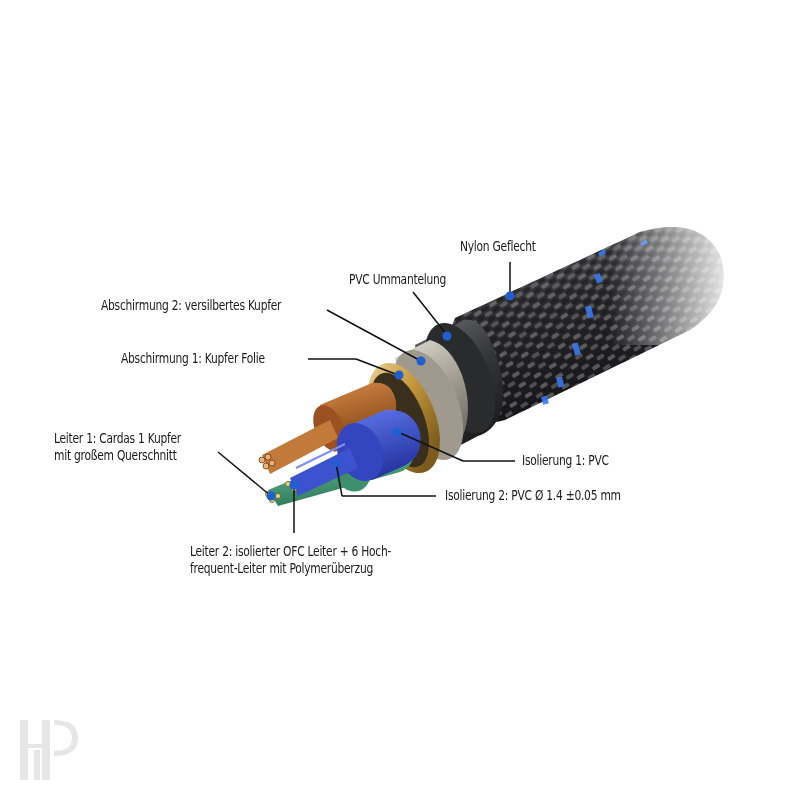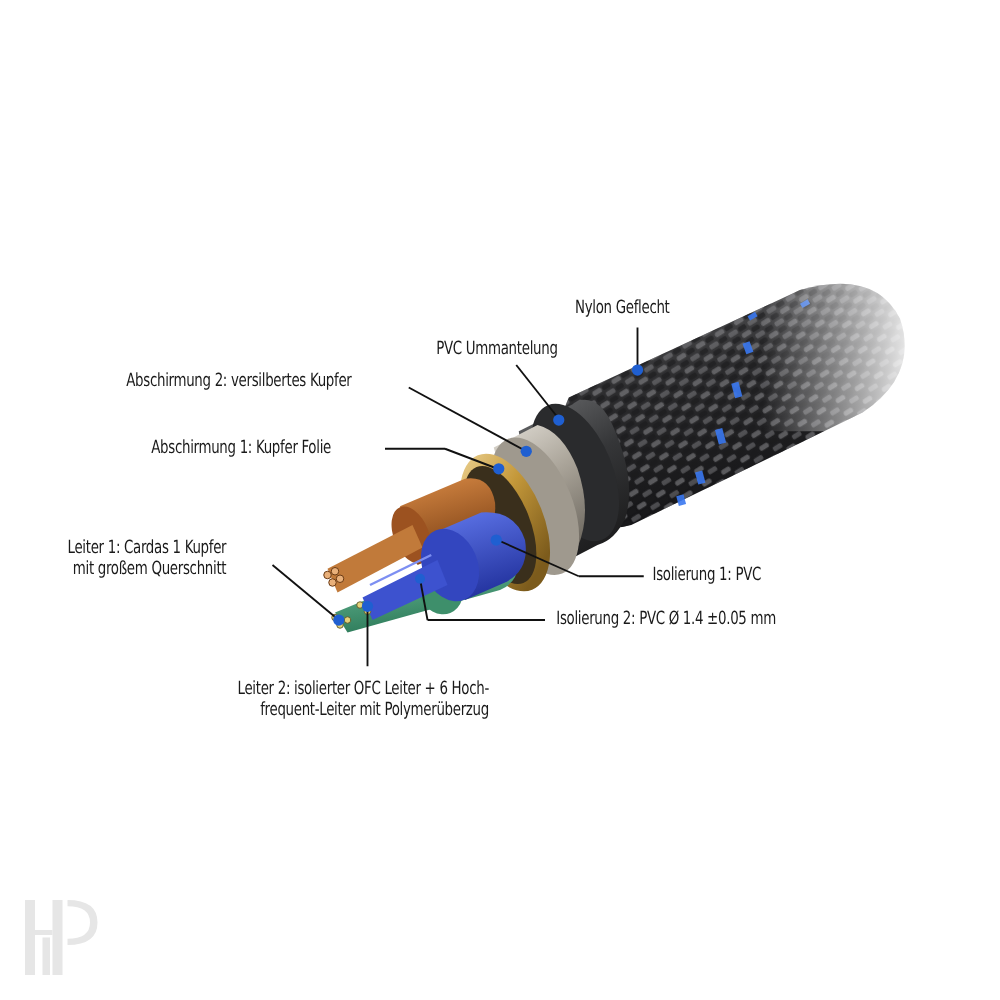--- a/index.html
+++ b/index.html
@@ -1,18 +1,18 @@
 <!DOCTYPE html>
 <html><head>
   <meta charset="utf-8">
   <style>
     html, body { margin: 0; padding: 0; background: #ffffff; }
     body { width: 800px; height: 800px; position: relative; overflow: hidden;
            font-family: "DejaVu Sans", "Liberation Sans", sans-serif; }
-    #stage { position: absolute; left: 0; top: 0; width: 800px; height: 800px; text-align: right; }
+    #stage { position: absolute; left: 0; top: 0; width: 800px; height: 800px; }
     .lbl { position: absolute; color: #1a1a1a; font-size: 14.5px; line-height: 17px;
            letter-spacing: -0.3px; white-space: nowrap; transform: scaleX(0.82); transform-origin: left top;
            font-family: "DejaVu Sans Condensed", "DejaVu Sans", "Liberation Sans", sans-serif; }
     .logo { position: absolute; left: 18px; top: 718px; width: 70px; height: 64px; }
   </style>
 </head>
 <body>
 
 <div id="stage">
   <svg width="800" height="800" viewBox="0 0 800 800">

